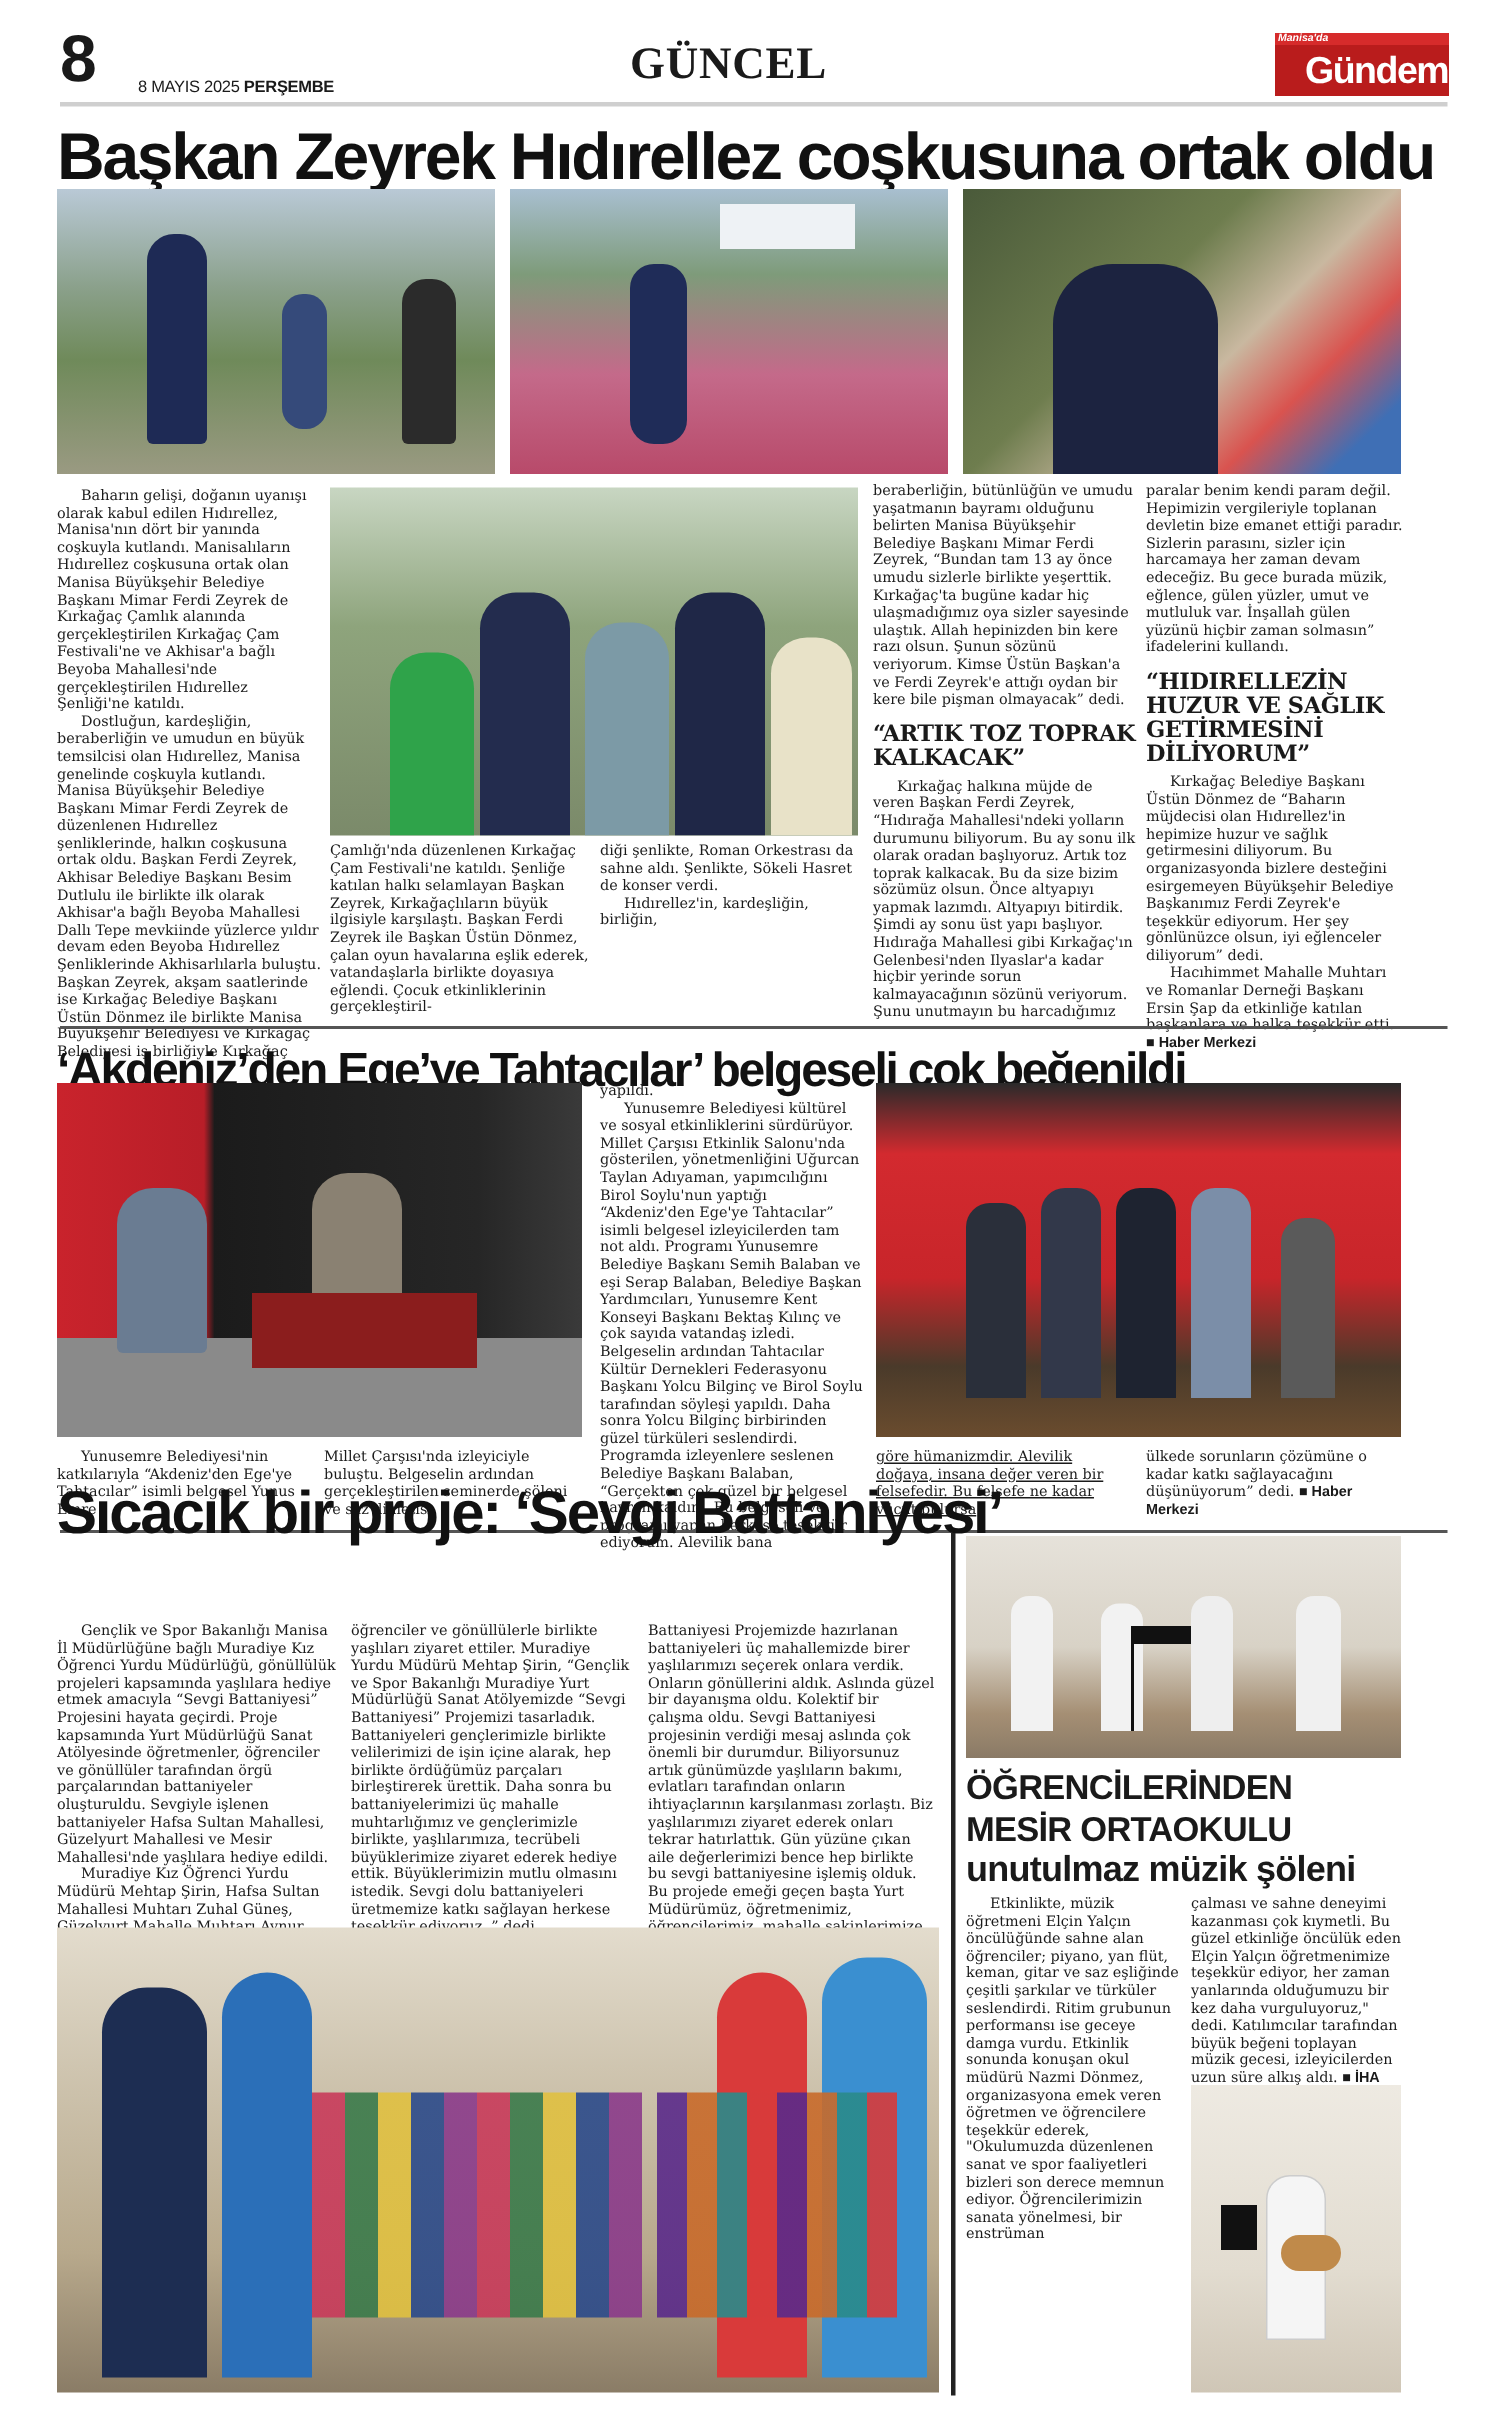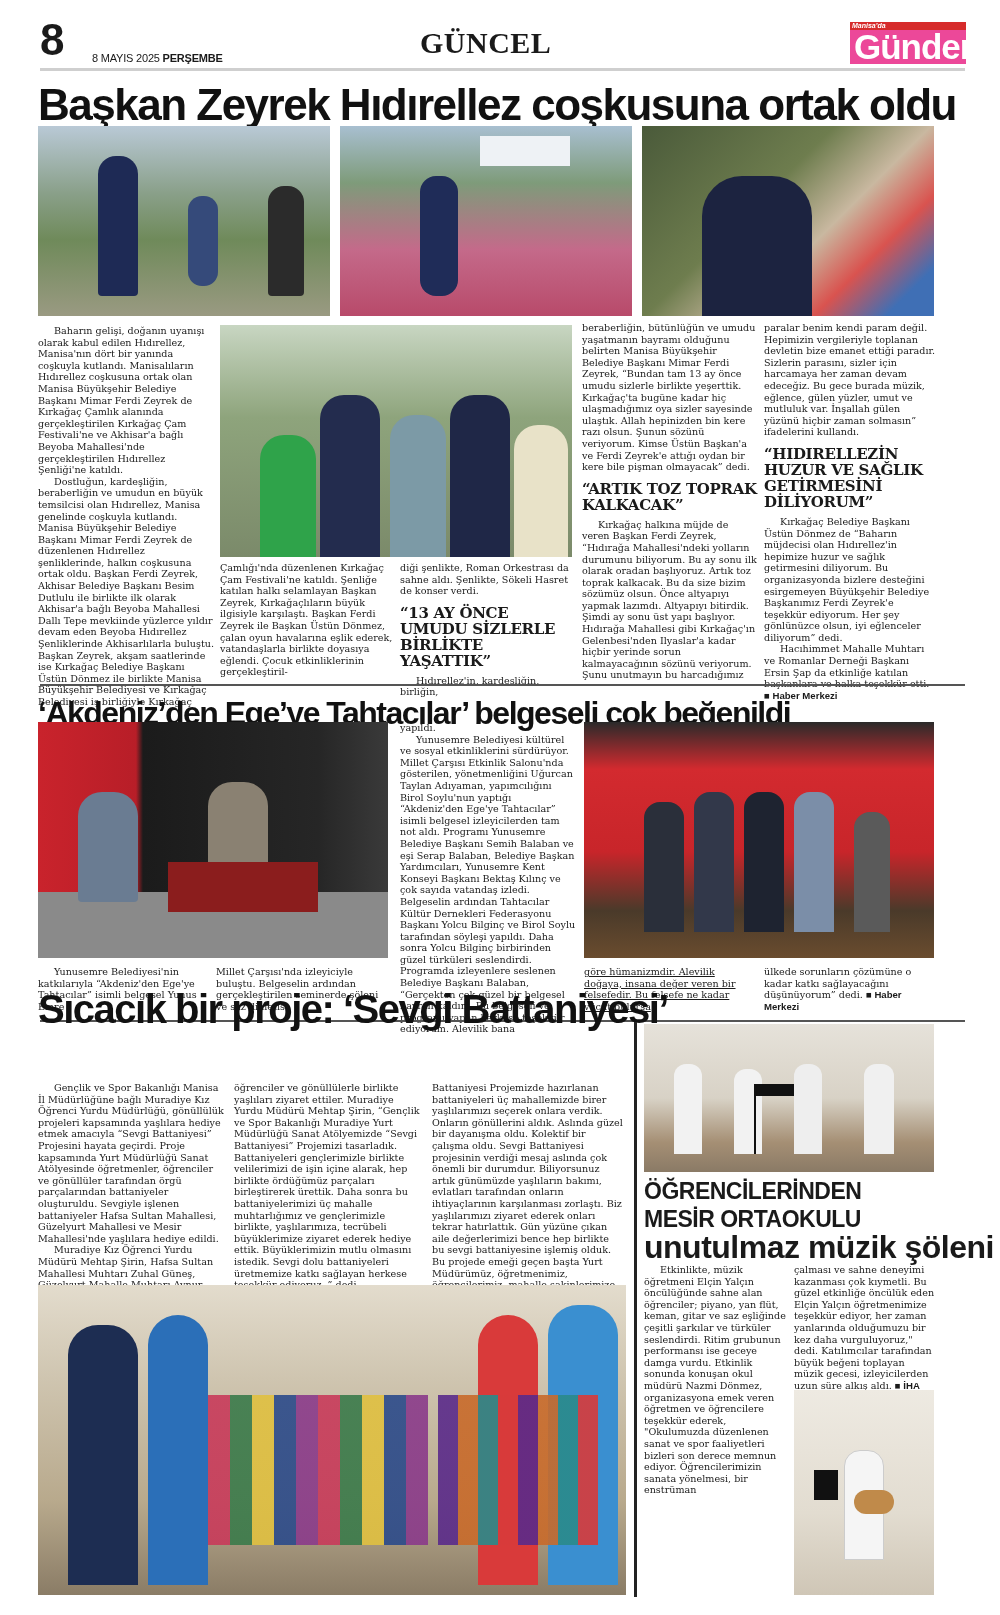--- a/index.html
+++ b/index.html
@@ -6,21 +6,21 @@
   html, body { width: 1000px; height: 1615px; background: #fff; overflow: hidden; }
   body { position: relative; font-family: "DejaVu Serif", serif; color: #1a1a1a; }
   .abs { position: absolute; }
   .page-num { left: 40px; top: 18px; font-family: "Liberation Sans", sans-serif; font-size: 44px; font-weight: bold; line-height: 44px; }
   .date { left: 92px; top: 52px; font-family: "Liberation Sans", sans-serif; font-size: 11px; letter-spacing: -0.2px; }
   .date b { font-weight: bold; }
   .section { left: 420px; top: 26px; font-family: "Liberation Serif", serif; font-size: 30px; font-weight: bold; letter-spacing: 0.5px; }
   .logo { left: 850px; top: 22px; width: 116px; height: 42px; }
   .logo .top { position: absolute; left: 0; top: 0; width: 116px; height: 8px; background: #d62b2b; }
   .logo .sub { position: absolute; left: 2px; top: 0; font-family: "Liberation Sans", sans-serif; font-size: 7px; color: #fff; font-style: italic; font-weight: bold; }
-  .logo .main { position: absolute; left: 0; top: 8px; width: 116px; height: 34px; background: #ec4899; color: #fff; font-family: "Liberation Sans", sans-serif; font-weight: bold; font-size: 35px; line-height: 34px; letter-spacing: -1px; padding-left: 4px; }
+  .logo .main { position: absolute; left: 0; top: 8px; width: 116px; height: 34px; background: #b91c1c; color: #fff; font-family: "Liberation Sans", sans-serif; font-weight: bold; font-size: 25px; line-height: 34px; letter-spacing: -1px; padding-left: 20px; }
   .rule { left: 40px; width: 925px; height: 3px; background: #cfcfcf; }
   .headline { font-family: "Liberation Sans", sans-serif; font-weight: 900; color: #111; letter-spacing: -1.5px; white-space: nowrap; }
   .h1 { left: 38px; top: 80px; font-size: 44px; }
   .h2 { left: 38px; top: 695px; font-size: 32px; }
   .h3 { left: 38px; top: 987px; font-size: 40px; }
   .photo { overflow: hidden; }
   .col { font-size: 9.6px; line-height: 11.6px; text-align: left; }
   .col p { text-indent: 16px; }
   .col p.noind { text-indent: 0; }
   .subhead { font-family: "DejaVu Serif", serif; font-weight: bold; font-size: 15px; line-height: 16px; margin: 8px 0 6px; letter-spacing: -0.3px; }
@@ -66,21 +66,20 @@
 
 <div class="abs col" style="left:38px;top:325px;width:176px;">
   <p>Baharın gelişi, doğanın uyanışı olarak kabul edilen Hıdırellez, Manisa'nın dört bir yanında coşkuyla kutlandı. Manisalıların Hıdırellez coşkusuna ortak olan Manisa Büyükşehir Belediye Başkanı Mimar Ferdi Zeyrek de Kırkağaç Çamlık alanında gerçekleştirilen Kırkağaç Çam Festivali'ne ve Akhisar'a bağlı Beyoba Mahallesi'nde gerçekleştirilen Hıdırellez Şenliği'ne katıldı.</p>
   <p>Dostluğun, kardeşliğin, beraberliğin ve umudun en büyük temsilcisi olan Hıdırellez, Manisa genelinde coşkuyla kutlandı. Manisa Büyükşehir Belediye Başkanı Mimar Ferdi Zeyrek de düzenlenen Hıdırellez şenliklerinde, halkın coşkusuna ortak oldu. Başkan Ferdi Zeyrek, Akhisar Belediye Başkanı Besim Dutlulu ile birlikte ilk olarak Akhisar'a bağlı Beyoba Mahallesi Dallı Tepe mevkiinde yüzlerce yıldır devam eden Beyoba Hıdırellez Şenliklerinde Akhisarlılarla buluştu. Başkan Zeyrek, akşam saatlerinde ise Kırkağaç Belediye Başkanı Üstün Dönmez ile birlikte Manisa Büyükşehir Belediyesi ve Kırkağaç Belediyesi iş birliğiyle Kırkağaç</p>
 </div>
 <div class="abs col" style="left:220px;top:562px;width:178px;">
   <p class="noind">Çamlığı'nda düzenlenen Kırkağaç Çam Festivali'ne katıldı. Şenliğe katılan halkı selamlayan Başkan Zeyrek, Kırkağaçlıların büyük ilgisiyle karşılaştı. Başkan Ferdi Zeyrek ile Başkan Üstün Dönmez, çalan oyun havalarına eşlik ederek, vatandaşlarla birlikte doyasıya eğlendi. Çocuk etkinliklerinin gerçekleştiril-</p>
 </div>
 <div class="abs col" style="left:400px;top:562px;width:176px;">
   <p class="noind">diği şenlikte, Roman Orkestrası da sahne aldı. Şenlikte, Sökeli Hasret de konser verdi.</p>
-  <div class="subhead">“13 AY ÖNCE UMUDU SİZLERLE BİRLİKTE YAŞATTIK”</div>
   <p>Hıdırellez'in, kardeşliğin, birliğin,</p>
 </div>
 <div class="abs col" style="left:582px;top:322px;width:176px;">
   <p class="noind">beraberliğin, bütünlüğün ve umudu yaşatmanın bayramı olduğunu belirten Manisa Büyükşehir Belediye Başkanı Mimar Ferdi Zeyrek, “Bundan tam 13 ay önce umudu sizlerle birlikte yeşerttik. Kırkağaç'ta bugüne kadar hiç ulaşmadığımız oya sizler sayesinde ulaştık. Allah hepinizden bin kere razı olsun. Şunun sözünü veriyorum. Kimse Üstün Başkan'a ve Ferdi Zeyrek'e attığı oydan bir kere bile pişman olmayacak” dedi.</p>
   <div class="subhead">“ARTIK TOZ TOPRAK KALKACAK”</div>
   <p>Kırkağaç halkına müjde de veren Başkan Ferdi Zeyrek, “Hıdırağa Mahallesi'ndeki yolların durumunu biliyorum. Bu ay sonu ilk olarak oradan başlıyoruz. Artık toz toprak kalkacak. Bu da size bizim sözümüz olsun. Önce altyapıyı yapmak lazımdı. Altyapıyı bitirdik. Şimdi ay sonu üst yapı başlıyor. Hıdırağa Mahallesi gibi Kırkağaç'ın Gelenbesi'nden Ilyaslar'a kadar hiçbir yerinde sorun kalmayacağının sözünü veriyorum. Şunu unutmayın bu harcadığımız</p>
 </div>
 <div class="abs col" style="left:764px;top:322px;width:172px;">
   <p class="noind">paralar benim kendi param değil. Hepimizin vergileriyle toplanan devletin bize emanet ettiği paradır. Sizlerin parasını, sizler için harcamaya her zaman devam edeceğiz. Bu gece burada müzik, eğlence, gülen yüzler, umut ve mutluluk var. İnşallah gülen yüzünü hiçbir zaman solmasın” ifadelerini kullandı.</p>
   <div class="subhead">“HIDIRELLEZİN HUZUR VE SAĞLIK GETİRMESİNİ DİLİYORUM”</div>
@@ -153,21 +152,21 @@
   <div style="position:absolute;left:30px;top:40px;width:28px;height:90px;background:#f2f2f2;border-radius:12px 12px 0 0;"></div>
   <div style="position:absolute;left:90px;top:45px;width:28px;height:85px;background:#f2f2f2;border-radius:12px 12px 0 0;"></div>
   <div style="position:absolute;left:150px;top:40px;width:28px;height:90px;background:#eeeeee;border-radius:12px 12px 0 0;"></div>
   <div style="position:absolute;left:220px;top:40px;width:30px;height:90px;background:#f0f0f0;border-radius:12px 12px 0 0;"></div>
   <div style="position:absolute;left:110px;top:60px;width:40px;height:70px;border-left:2px solid #111;border-top:12px solid #111;"></div>
 </div>
 
 <div class="abs mesir-head" style="left:644px;top:1177px;">
   <div>ÖĞRENCİLERİNDEN</div>
   <div>MESİR ORTAOKULU</div>
-  <div style="font-size:32px;">unutulmaz müzik şöleni</div>
+  <div style="font-size:24px;">unutulmaz müzik şöleni</div>
 </div>
 
 <div class="abs col" style="left:644px;top:1264px;width:146px;">
   <p>Etkinlikte, müzik öğretmeni Elçin Yalçın öncülüğünde sahne alan öğrenciler; piyano, yan flüt, keman, gitar ve saz eşliğinde çeşitli şarkılar ve türküler seslendirdi. Ritim grubunun performansı ise geceye damga vurdu. Etkinlik sonunda konuşan okul müdürü Nazmi Dönmez, organizasyona emek veren öğretmen ve öğrencilere teşekkür ederek, "Okulumuzda düzenlenen sanat ve spor faaliyetleri bizleri son derece memnun ediyor. Öğrencilerimizin sanata yönelmesi, bir enstrüman</p>
 </div>
 <div class="abs col" style="left:794px;top:1264px;width:142px;">
   <p class="noind"><span>çalması ve sahne deneyimi kazanması çok kıymetli. Bu güzel etkinliğe öncülük eden Elçin Yalçın öğretmenimize teşekkür ediyor, her zaman yanlarında olduğumuzu bir kez daha vurguluyoruz," dedi. Katılımcılar tarafından büyük beğeni toplayan müzik gecesi, izleyicilerden uzun süre alkış aldı.</span> <span class="sig">İHA</span></p>
 </div>
 <div class="abs photo" style="left:794px;top:1390px;width:140px;height:205px;background:linear-gradient(180deg,#eeeae2 0%,#e2dcd0 60%,#cfc6b6 100%);">
   <div style="position:absolute;left:50px;top:60px;width:40px;height:110px;background:#f5f5f5;border-radius:16px 16px 0 0;border:1px solid #ccc;"></div>

